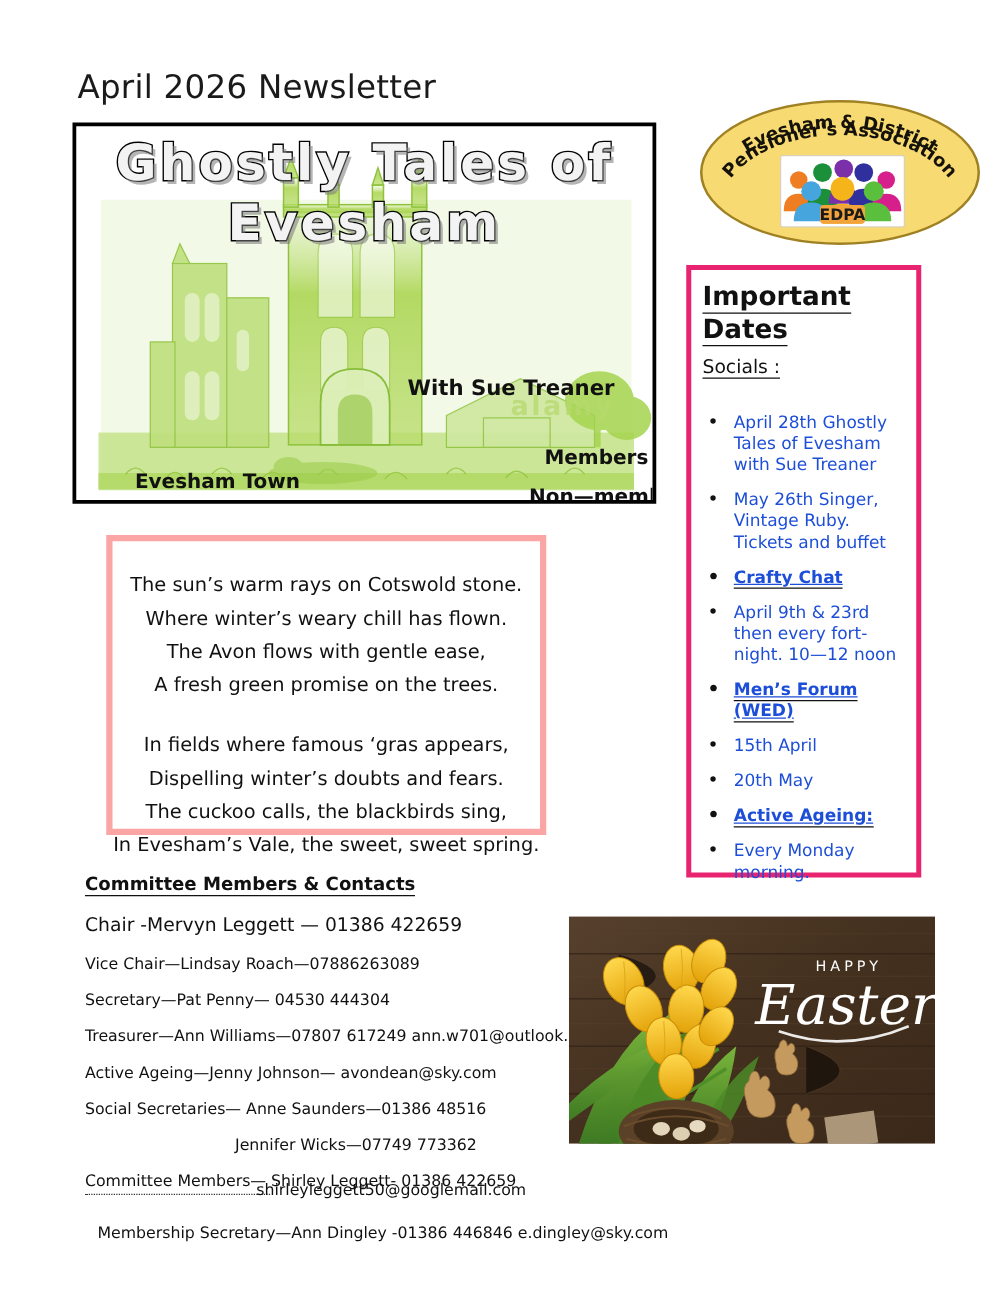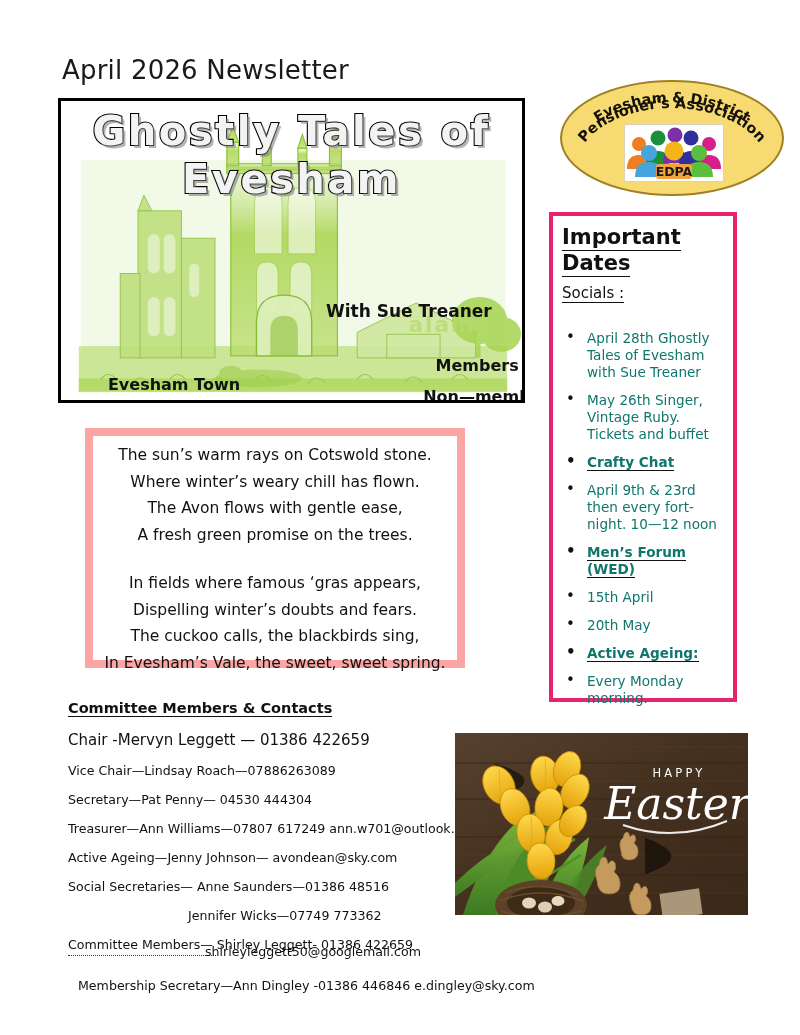--- a/index.html
+++ b/index.html
@@ -145,26 +145,26 @@
     color: #111;
   }
   #poster .price-block .p1 { display:block; margin-bottom: 12px; }
   #poster .price-block .p2 { display:block; line-height: 19px; margin-bottom: 14px;}
 
   
   #poem-box {
     position: absolute;
     left: 85px;
     top: 428px;
-    width: 380px;
+    width: 352px;
     height: 240px;
-    border: 8px solid #fca5a5;
+    border: 5px solid #fca5a5;
     box-sizing: border-box;
     background: #ffffff;
-    padding-top: 6px;
+    padding-top: 22px;
   }
   #poem-box .poem-line {
     text-align: center;
     font-size: 15.5px;
     line-height: 26.5px;
     color: #111;
     white-space: nowrap;
   }
   #poem-box .poem-gap { height: 22px; }
 
@@ -203,37 +203,38 @@
   #dates-box ul {
     list-style: none;
     margin: 0;
     padding: 0;
   }
   #dates-box li {
     position: relative;
     padding-left: 25px;
     font-size: 13.6px;
     line-height: 17px;
-    color: #0f766e;
+    color: #1d4ed8;
     margin-bottom: 11px;
   }
   #dates-box li::before {
     content: "\2022";
     position: absolute;
     left: 4px;
     top: -1px;
     font-size: 15px;
     color: #111;
   }
   #dates-box li.bold-item {
     font-weight: bold;
   }
   #dates-box li.bold-item .u {
     border-bottom: 1.4px solid #111;
     display: inline;
+    text-decoration: underline;
   }
 
   
   #committee {
     position: absolute;
     left: 68px;
     top: 688px;
     width: 430px;
   }
   #committee .comm-title {

